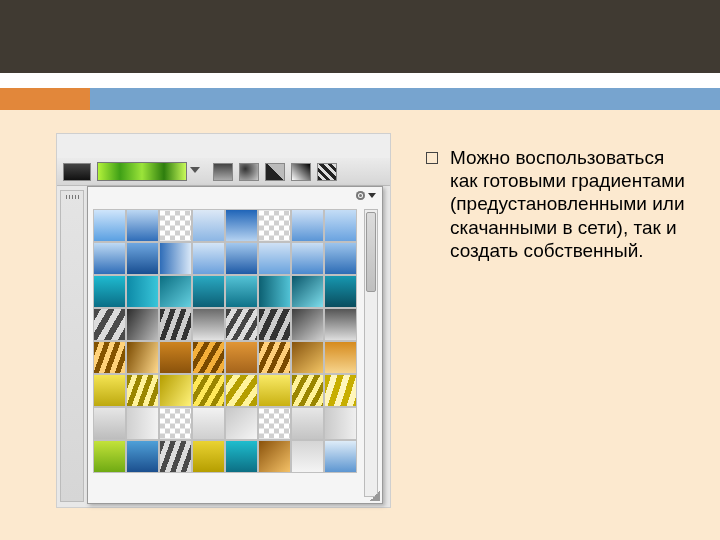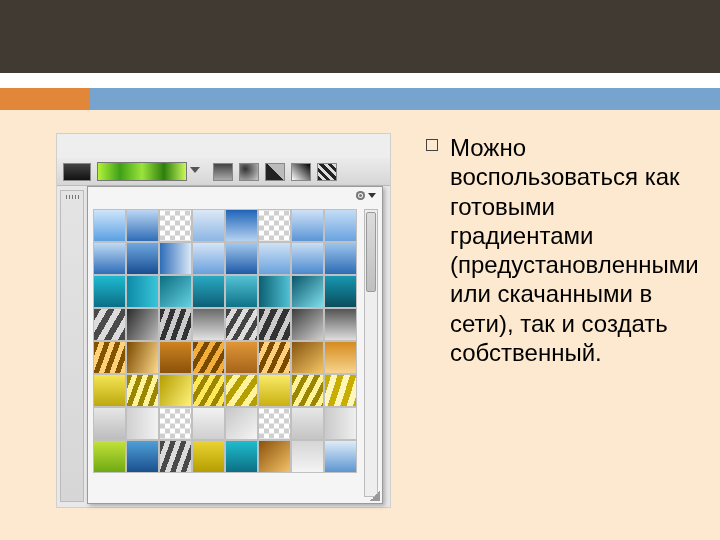--- a/index.html
+++ b/index.html
@@ -25,23 +25,23 @@
     background: #e2873a;
   }
   .accent-blue {
     position: absolute; left: 90px; top: 88px; width: 630px; height: 22px;
     background: #77a4cf;
   }
 
   
   .body-text {
     position: absolute;
-    left: 448px; top: 133px;
+    left: 448px; top: 146px;
     width: 245px;
-    font-size: 24px;
+    font-size: 19px;
     line-height: 1.22;
     color: #000;
   }
   .body-text .bullet {
     display: inline-block;
     width: 12px; height: 12px;
     border: 1.5px solid #444;
     margin-right: 10px;
     position: absolute;
     left: -22px; top: 6px;

